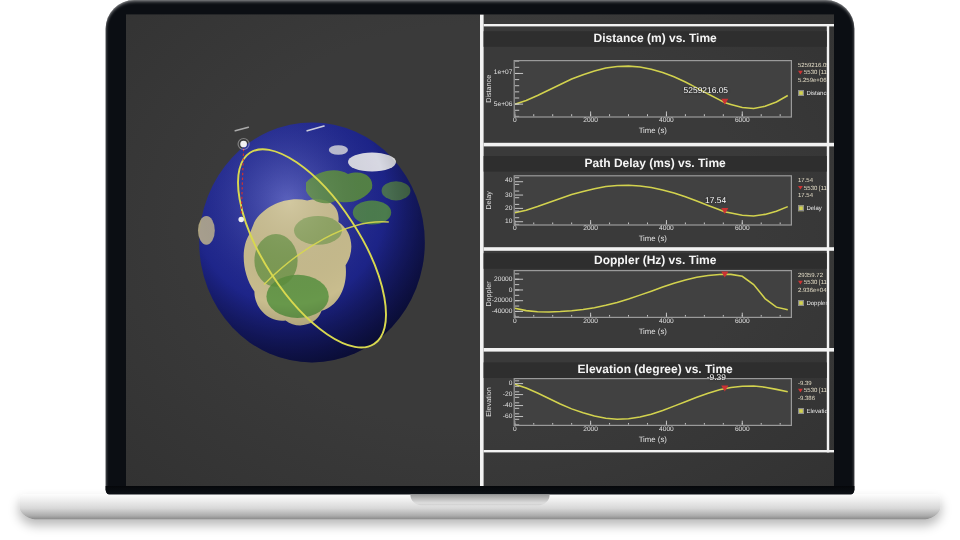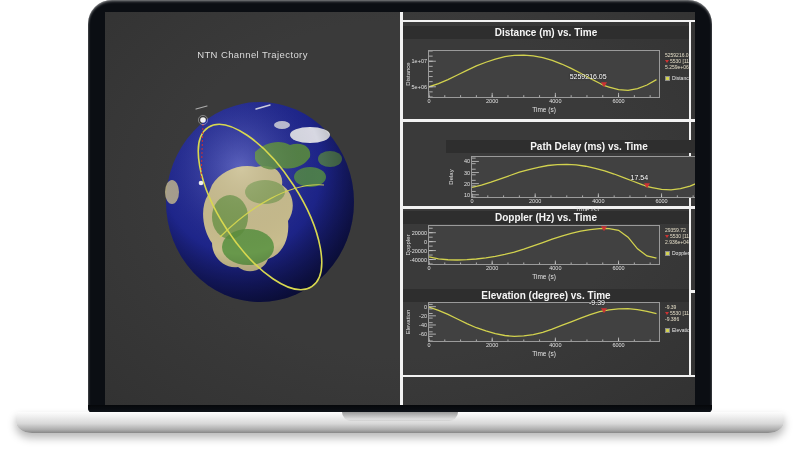--- a/index.html
+++ b/index.html
@@ -50,23 +50,23 @@
   .sep-0 { top:8px;   height:2px; }
   .sep-1 { top:107px; height:3px; }
   .sep-2 { top:194px; height:3px; }
   .sep-3 { top:278px; height:3px; }
   .sep-4 { top:363px; height:2px; }
   .right-edge-line { position:absolute; left:286px; top:8px; width:2px; height:357px;
     background:var(--separator,#f2f2f2); }
 
   .chart-section { position:absolute; left:0; width:286px; }
   .chart-0 { top:10px;  height:97px; }
-  .chart-1 { top:126px; height:66px;margin-left:43px; }
+  .chart-1 { top:116px; height:66px; }
   .chart-2 { top:197px; height:69px; }
-  .chart-3 { top:275px; height:82px; }
+  .chart-3 { top:288px; height:82px; }
 
   .chart-title { position:absolute; left:0; top:4px; width:100%; height:13px; line-height:13px;
     text-align:center; font-size:10px; font-weight:bold; color:var(--title-text,#f5f5f5);
     background:#2e2e2e; }
   .chart-1 .chart-title, .chart-2 .chart-title, .chart-3 .chart-title { top:2px; }
 
   .plot-wrap { position:absolute; left:25px; width:232px;
     background:var(--plot-bg,#414141); border:1px solid var(--plot-border,#9a9a9a); }
   .chart-0 .plot-wrap { top:28px; height:48px; }
   .chart-1 .plot-wrap { top:18px; height:42px; }
@@ -109,21 +109,20 @@
 
 <div class="laptop-lid">
   <div class="hinge-strip"></div>
 </div>
 <div class="laptop-base"></div>
 <div class="trackpad-notch"></div>
 
 <div class="screen">
 
   <div class="left-panel">
-    <div class="left-title">NTN Channel Trajectory</div>
     <svg class="globe-svg" viewBox="0 0 200 210">
       <defs>
         <radialGradient id="ocean" cx="38%" cy="32%" r="80%">
           <stop offset="0%" stop-color="#3c44b0"></stop>
           <stop offset="55%" stop-color="#1d2488"></stop>
           <stop offset="100%" stop-color="#0c0f46"></stop>
         </radialGradient>
         <radialGradient id="shade" cx="40%" cy="33%" r="78%">
           <stop offset="0%" stop-color="rgba(255,255,255,0.16)"></stop>
           <stop offset="55%" stop-color="rgba(0,0,0,0)"></stop>

